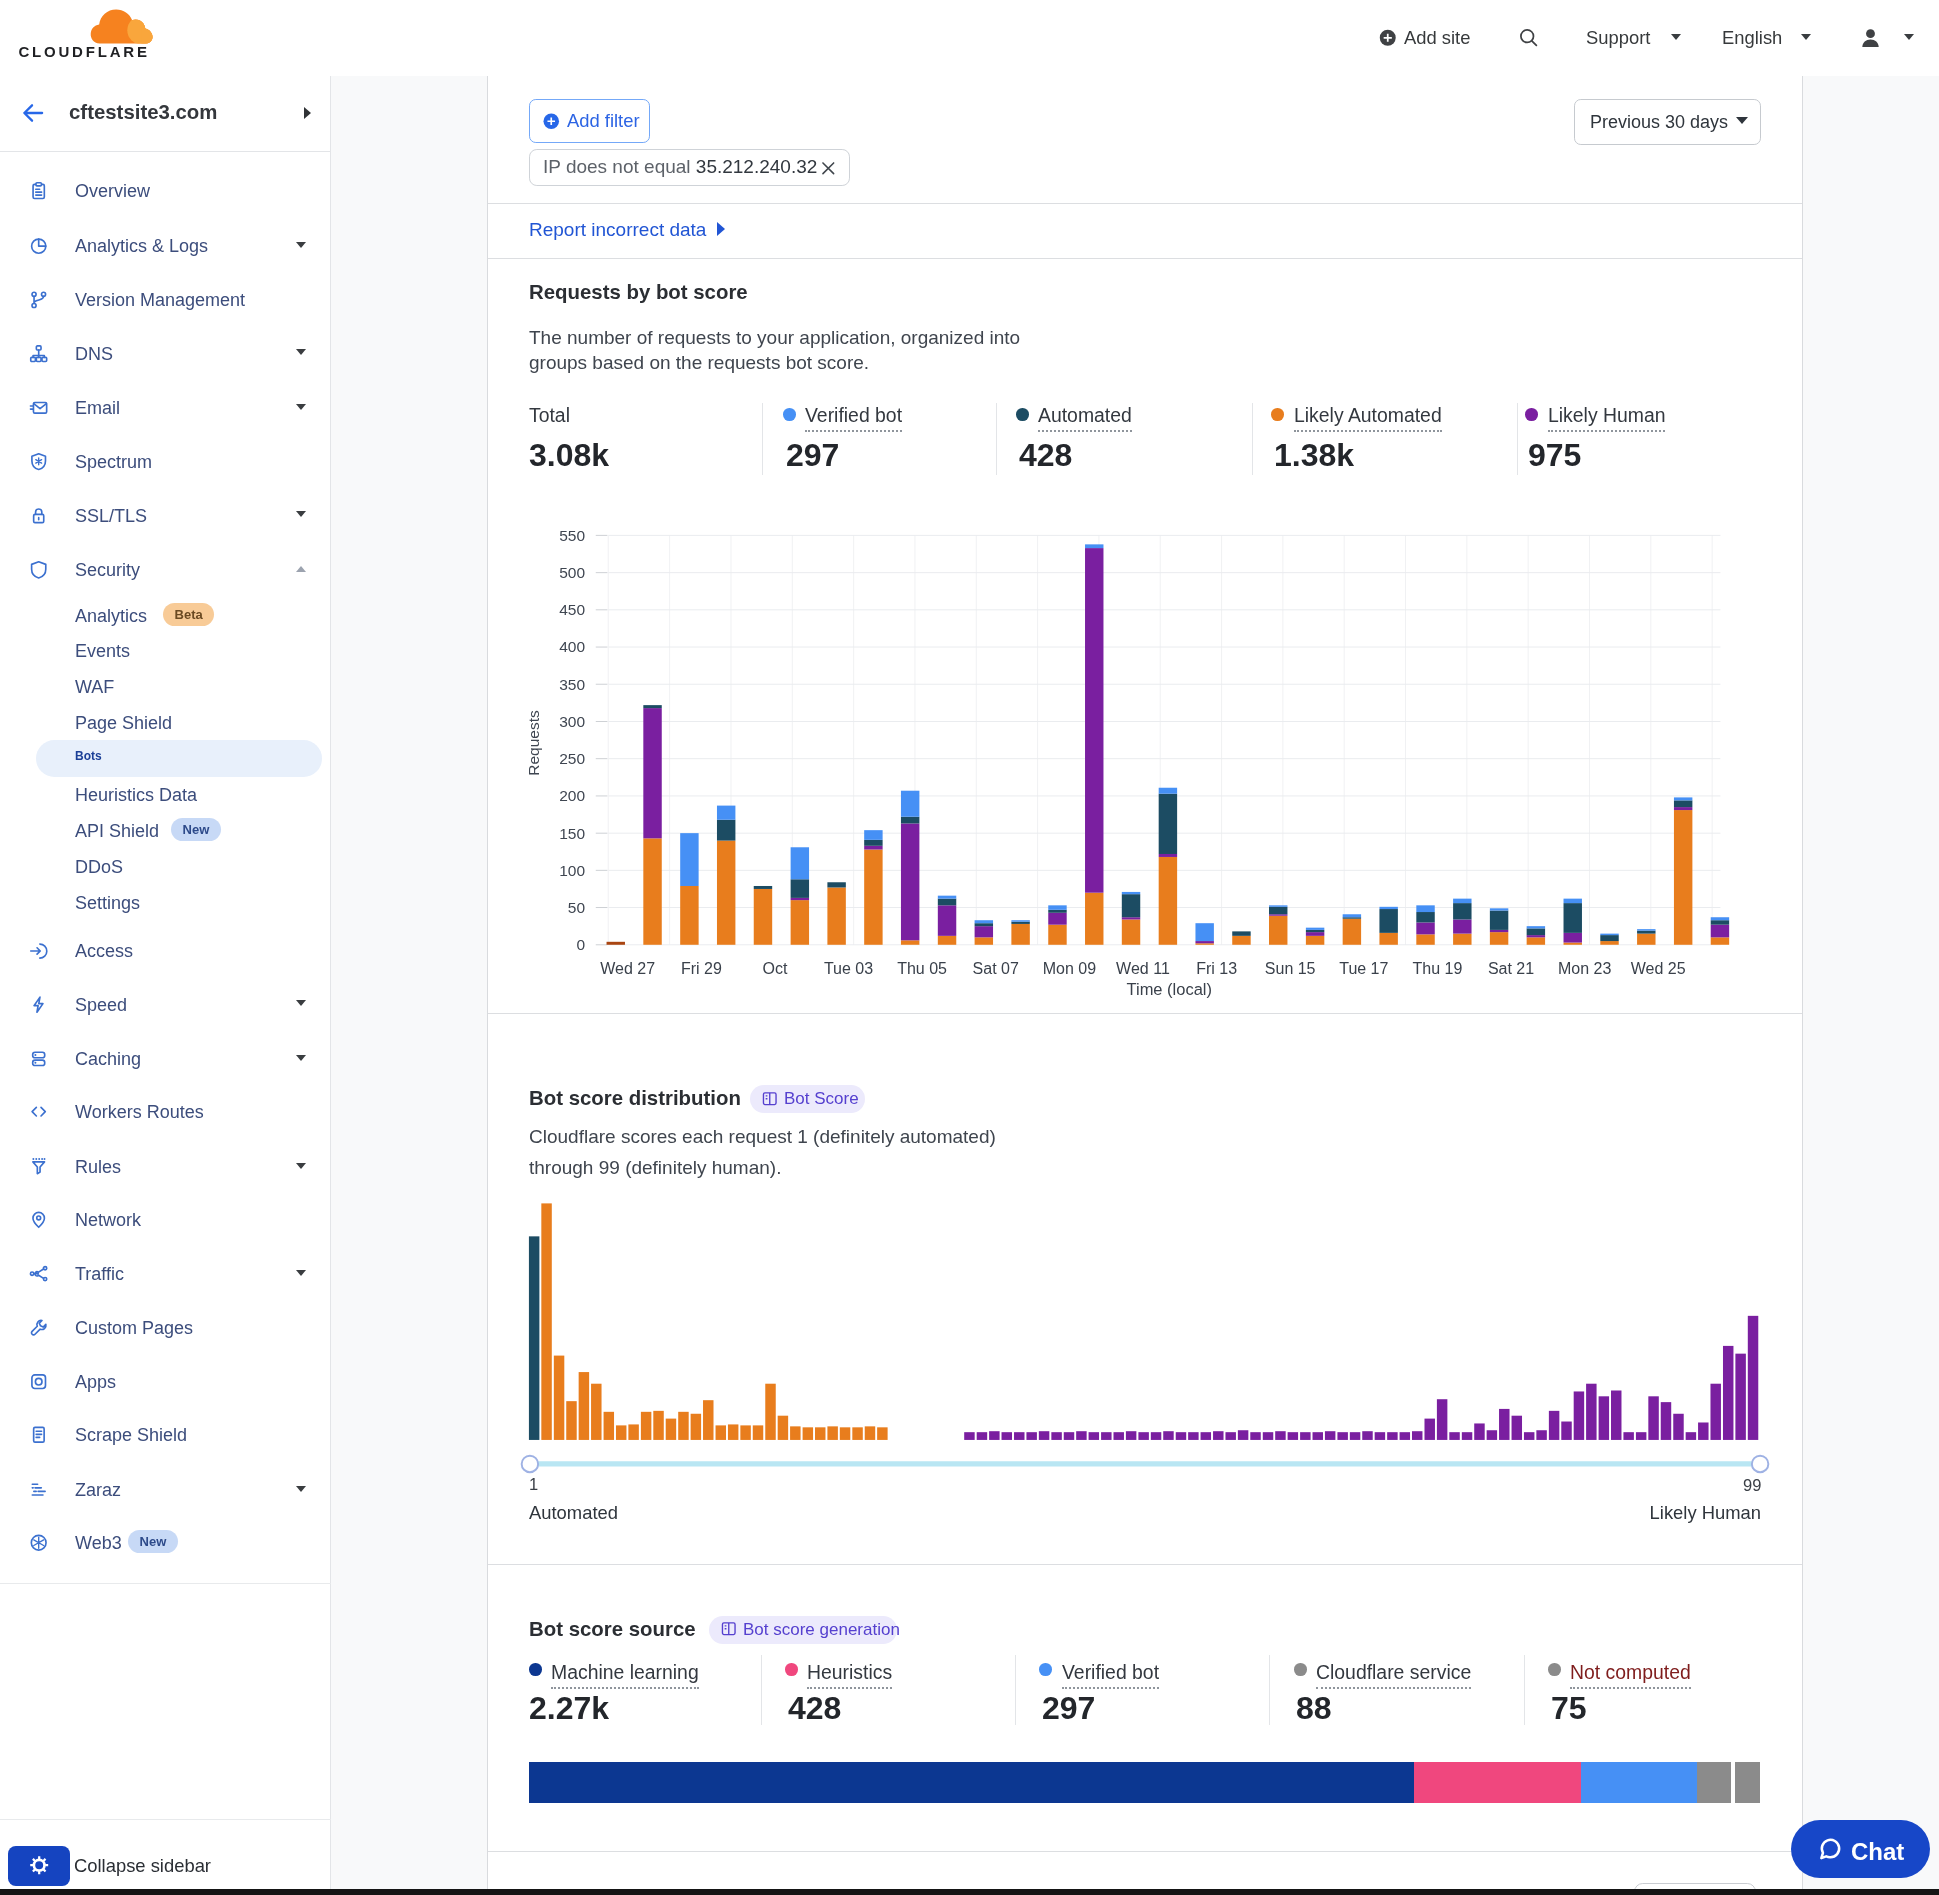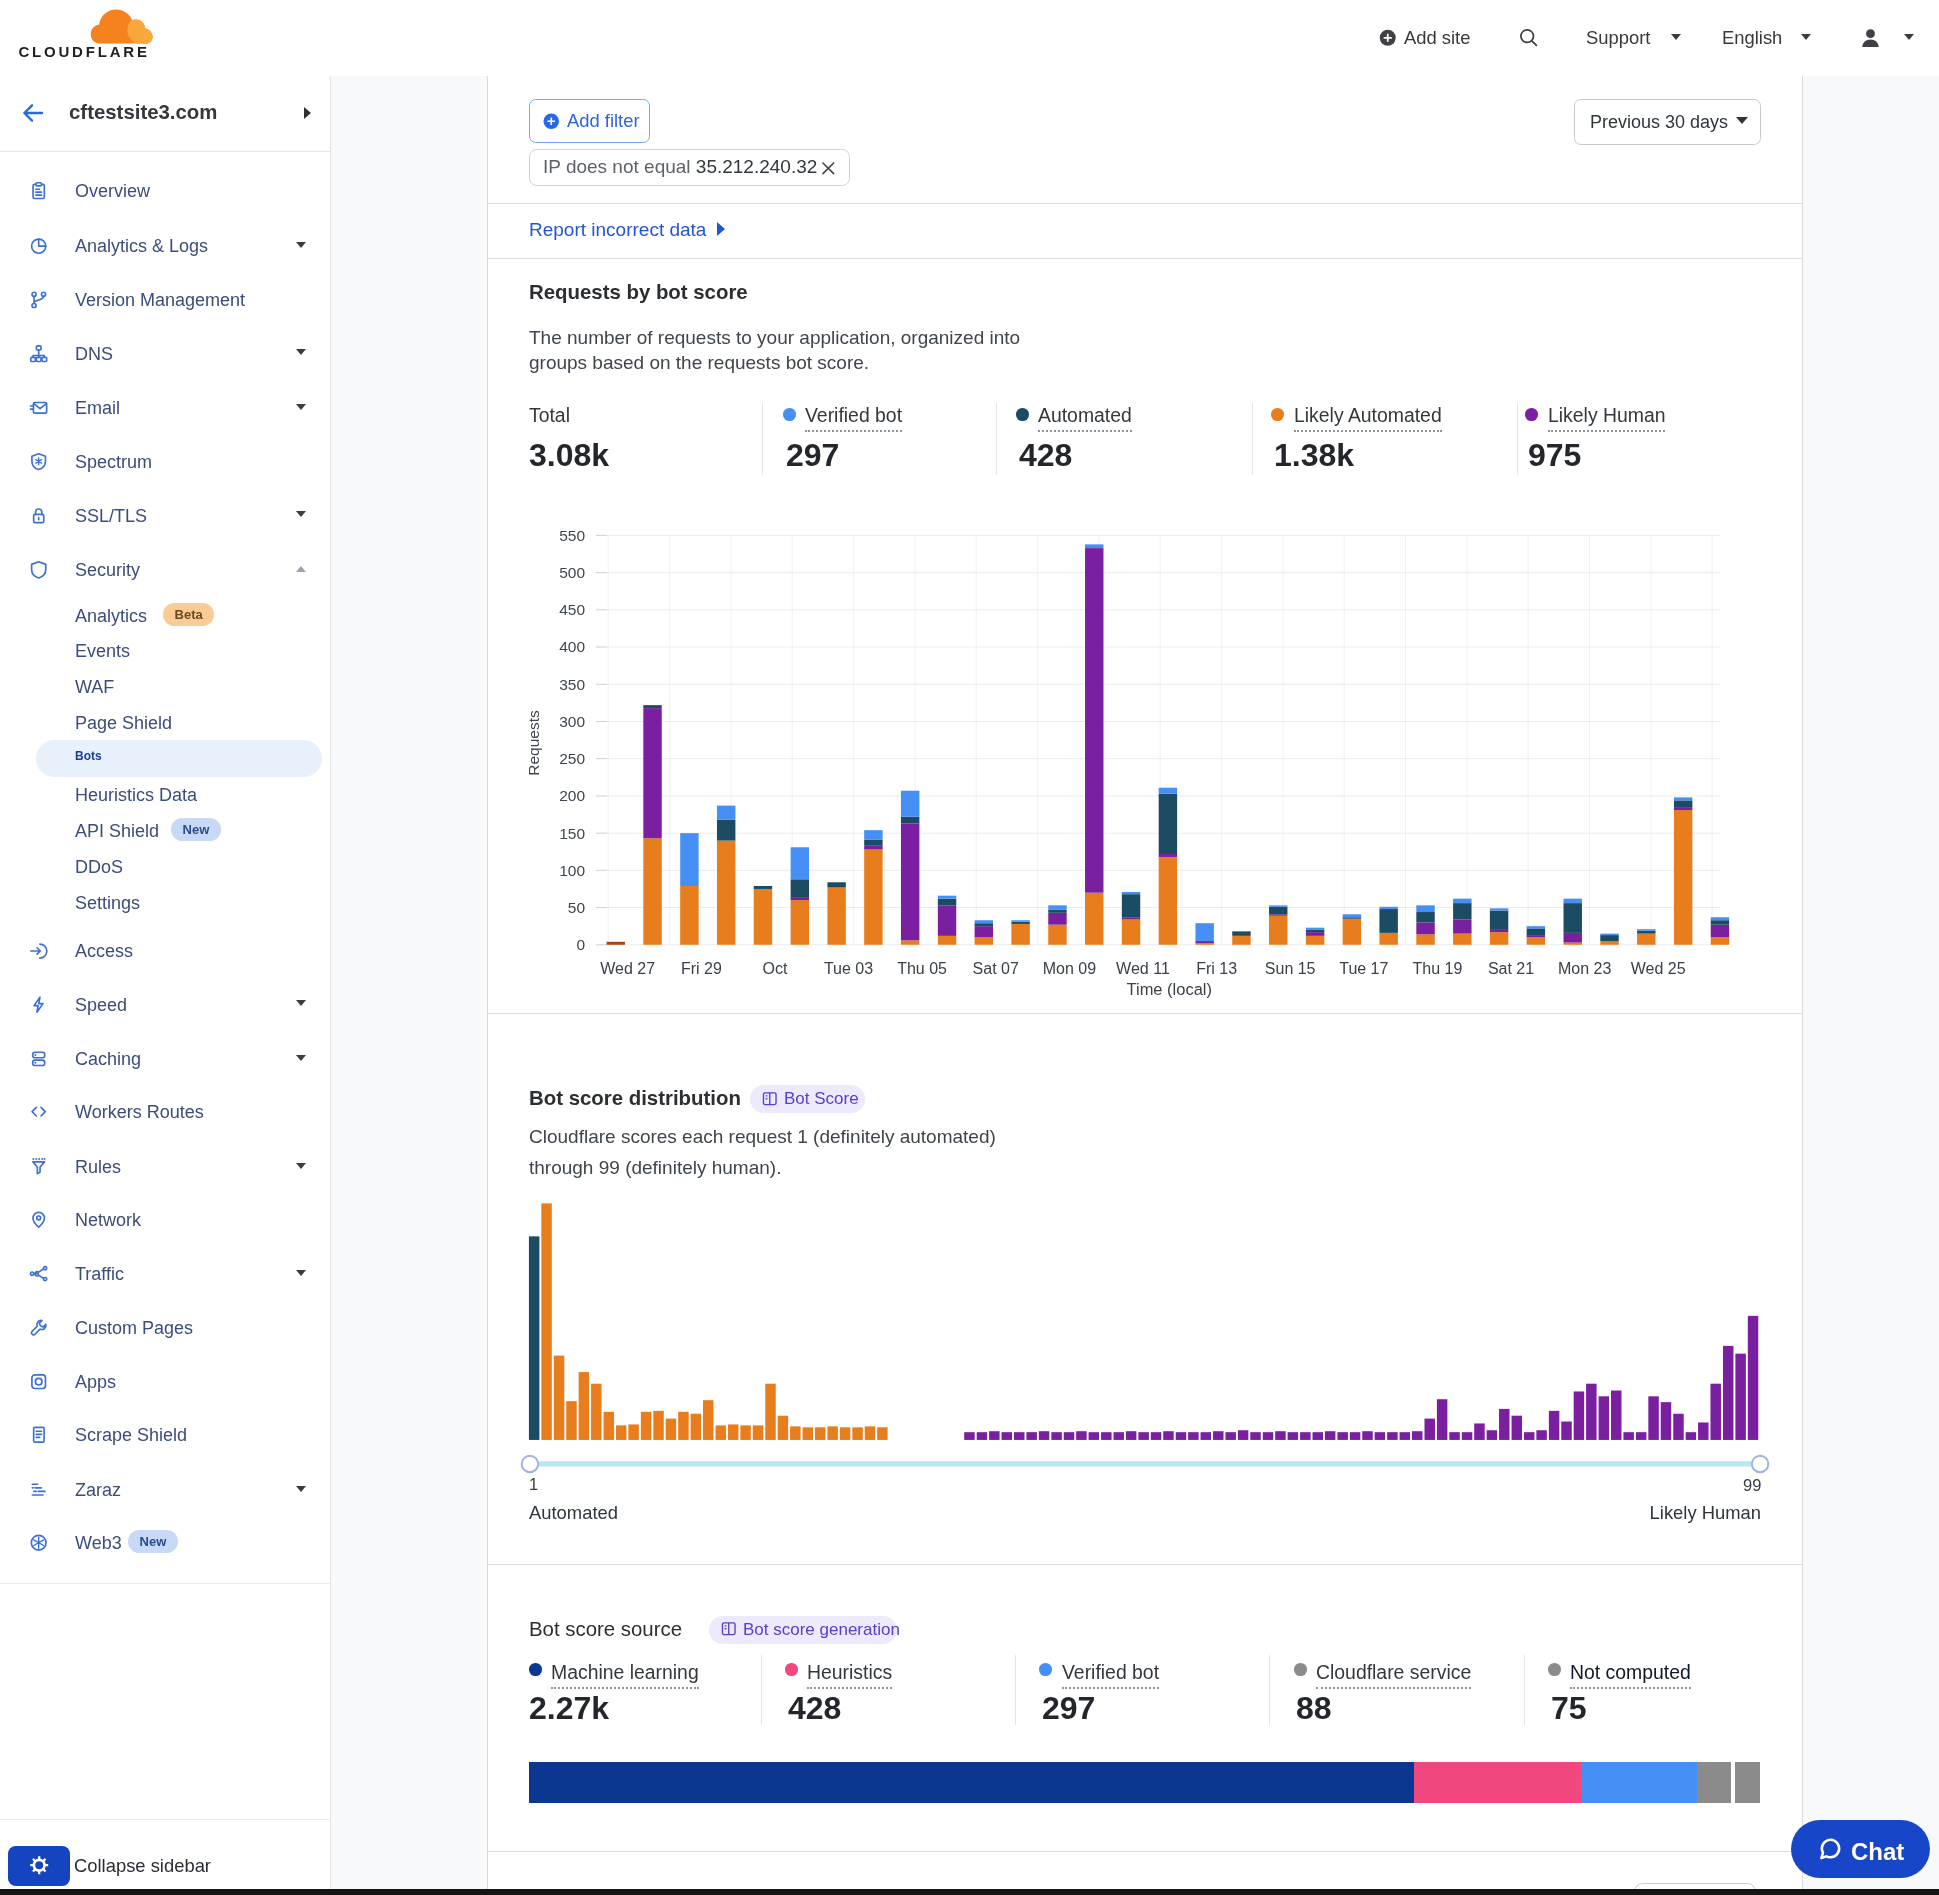--- a/index.html
+++ b/index.html
@@ -503,41 +503,41 @@
     <rect x="1789.0" y="1395.0" width="10.8" height="89" fill="#7a1fa0"></rect>
     <rect x="1801.8" y="1356.0" width="10.8" height="128" fill="#7a1fa0"></rect>
     <rect x="545" y="1506" width="1270" height="5.5" rx="2.7" fill="#b9e6f3"></rect>
     <circle cx="545.5" cy="1508.8" r="8.5" fill="#fff" stroke="#9fb2e4" stroke-width="2"></circle>
     <circle cx="1814.5" cy="1508.8" r="8.5" fill="#fff" stroke="#9fb2e4" stroke-width="2"></circle>
   </svg>
 <div class="abs" style="left:529px;top:1475px;font-size:16.5px;color:#3a3f46">1</div>
 <div class="abs" style="left:1742px;top:1476px;width:19.4px;text-align:right;font-size:16.5px;color:#3a3f46">99</div>
 <div class="abs" style="left:529px;top:1502px;font-size:18.4px;color:#2f353c">Automated</div>
 <div class="abs" style="left:1606px;top:1502px;width:155px;text-align:right;font-size:18.4px;color:#2f353c">Likely Human</div>
-<div class="abs" style="left:529px;top:1618px;font-size:20.4px;font-weight:normal;color:#2b2e33">Bot score source</div>
+<div class="abs" style="left:529px;top:1618px;font-size:20.4px;font-weight:bold;color:#2b2e33">Bot score source</div>
 <div class="abs" style="left:709px;top:1616px;width:188px;height:28px;background:#eceafc;border-radius:14px"></div>
 <svg class="abs" style="left:721px;top:1621px" width="15.5" height="15.5" viewBox="0 0 16 16" fill="none" stroke="#5540cf" stroke-width="1.4">
     <rect x="1.5" y="2" width="13" height="12" rx="1.5"></rect>
     <path d="M8 2v12M3.8 5h1.8M3.8 8h1.8"></path>
   </svg>
 <div class="abs" style="left:743px;top:1620px;font-size:17px;color:#5540cf">Bot score generation</div>
 <div class="abs" style="left:529px;top:1663px;width:12.6px;height:12.6px;border-radius:50%;background:#0c3791"></div>
 <div class="abs" style="left:551px;top:1661px;font-size:19.4px;color:#33383f;border-bottom:2.4px dotted #8f959c;padding-bottom:2.9px">Machine learning</div>
 <div class="abs" style="left:529px;top:1690px;font-size:32px;font-weight:bold;color:#23262b">2.27k</div>
 <div class="abs" style="left:785px;top:1663px;width:12.6px;height:12.6px;border-radius:50%;background:#f0477e"></div>
 <div class="abs" style="left:807px;top:1661px;font-size:19.4px;color:#33383f;border-bottom:2.4px dotted #8f959c;padding-bottom:2.9px">Heuristics</div>
 <div class="abs" style="left:788px;top:1690px;font-size:32px;font-weight:bold;color:#23262b">428</div>
 <div class="abs" style="left:1039px;top:1663px;width:12.6px;height:12.6px;border-radius:50%;background:#4690f5"></div>
 <div class="abs" style="left:1062px;top:1661px;font-size:19.4px;color:#33383f;border-bottom:2.4px dotted #8f959c;padding-bottom:2.9px">Verified bot</div>
 <div class="abs" style="left:1042px;top:1690px;font-size:32px;font-weight:bold;color:#23262b">297</div>
 <div class="abs" style="left:1294px;top:1663px;width:12.6px;height:12.6px;border-radius:50%;background:#8b8b8b"></div>
 <div class="abs" style="left:1316px;top:1661px;font-size:19.4px;color:#33383f;border-bottom:2.4px dotted #8f959c;padding-bottom:2.9px">Cloudflare service</div>
 <div class="abs" style="left:1296px;top:1690px;font-size:32px;font-weight:bold;color:#23262b">88</div>
 <div class="abs" style="left:1548px;top:1663px;width:12.6px;height:12.6px;border-radius:50%;background:#8b8b8b"></div>
-<div class="abs" style="left:1570px;top:1661px;font-size:19.4px;color:#0f172a;border-bottom:2.4px dotted #8f959c;padding-bottom:2.9px">Not computed</div>
+<div class="abs" style="left:1570px;top:1661px;font-size:19.4px;color:#7f1d1d;border-bottom:2.4px dotted #8f959c;padding-bottom:2.9px">Not computed</div>
 <div class="abs" style="left:1551px;top:1690px;font-size:32px;font-weight:bold;color:#23262b">75</div>
 <div class="abs" style="left:761px;top:1655px;width:1px;height:70px;background:#e3e5e8"></div>
 <div class="abs" style="left:1015px;top:1655px;width:1px;height:70px;background:#e3e5e8"></div>
 <div class="abs" style="left:1269px;top:1655px;width:1px;height:70px;background:#e3e5e8"></div>
 <div class="abs" style="left:1524px;top:1655px;width:1px;height:70px;background:#e3e5e8"></div>
 <div class="abs" style="left:529px;top:1762px;width:885px;height:41px;background:#0c3791"></div>
 <div class="abs" style="left:1414px;top:1762px;width:167px;height:41px;background:#f0477e"></div>
 <div class="abs" style="left:1581px;top:1762px;width:116px;height:41px;background:#4690f5"></div>
 <div class="abs" style="left:1697px;top:1762px;width:34px;height:41px;background:#8b8b8b"></div>
 <div class="abs" style="left:1735px;top:1762px;width:25px;height:41px;background:#8b8b8b"></div>

